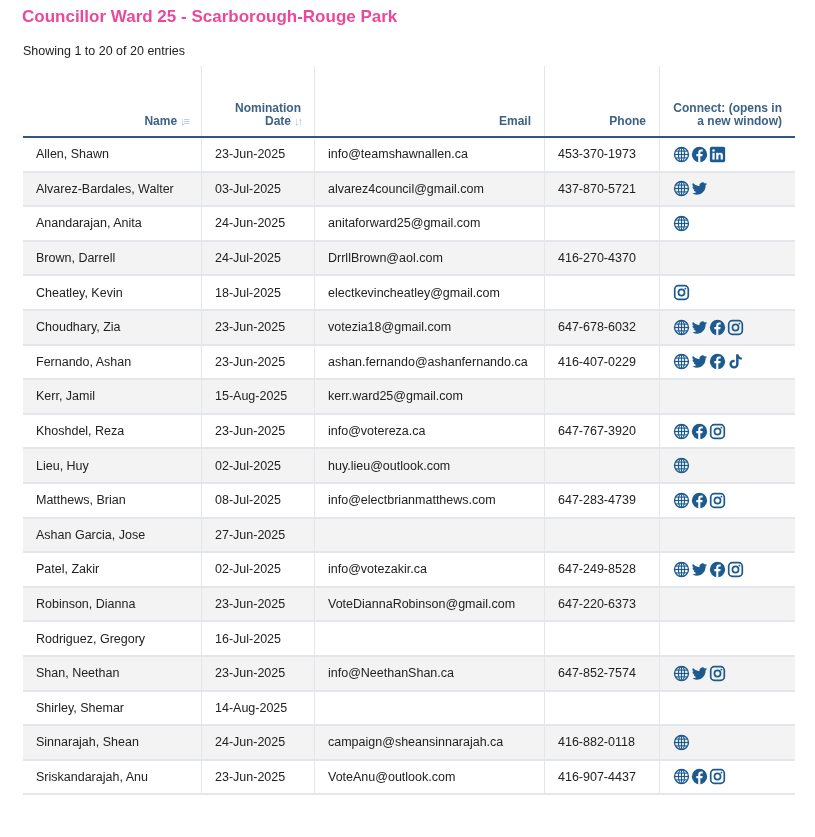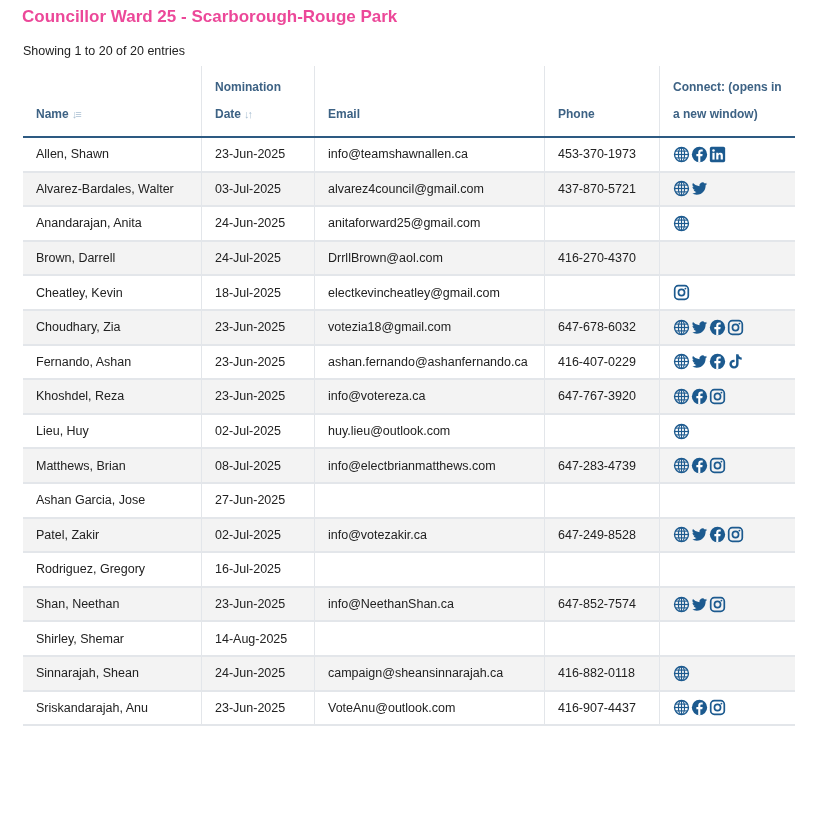--- a/index.html
+++ b/index.html
@@ -1,20 +1,20 @@
 <!DOCTYPE html>
 <html><head>
 <meta charset="utf-8">
 <style>
   html, body { margin:0; padding:0; background:#fff; }
   body { width:815px; height:837px; overflow:hidden; font-family:"Liberation Sans", sans-serif; color:#222; }
   .title { position:absolute; left:22px; top:7px; font-size:17px; font-weight:bold; color:#ec4899; margin:0; }
   .info { position:absolute; left:23px; top:44px; font-size:12.5px; color:#222; }
   table { position:absolute; left:23px; top:66px; width:772px; border-collapse:collapse; font-size:12.5px; }
-  thead th { text-align:left; vertical-align:bottom; color:#3d6284; font-weight:bold; font-size:12px; line-height:27px; padding:0 13px 8px 13px; border-right:1px solid #e3e6ea; border-bottom:2px solid #2d5a82; height:62px; }
+  thead th { text-align:right; vertical-align:bottom; color:#3d6284; font-weight:bold; font-size:12px; line-height:13px; padding:0 13px 8px 13px; border-right:1px solid #e3e6ea; border-bottom:2px solid #2d5a82; height:62px; }
   thead th:last-child { border-right:none; }
   .sort { display:inline-block; color:#a9bfd2; font-size:11px; margin-left:3px; letter-spacing:-2px; }
   tbody td { height:32.6px; padding:0 13px; border-right:1px solid #e3e6ea; border-bottom:2px solid #e3e6ea; color:#222; white-space:nowrap; }
   tbody td:last-child { border-right:none; }
   tbody tr:nth-child(even) td { background:#f3f3f3; }
   .c-name { width:152px; } .c-date { width:86px; } .c-email { width:203px; } .c-phone { width:88px; }
   .icons { display:flex; align-items:center; gap:1px; }
   .ic { display:inline-flex; width:17px; height:17px; align-items:center; justify-content:center; color:#1c5a8f; }
   .ic svg { width:17px; height:17px; }
 </style>
@@ -218,20 +218,29 @@
             </span>
             <span class="ic">
               <svg viewBox="0 0 20 20">
                 <path d="M13.5 1.5c.3 2.2 1.6 3.6 3.8 3.8v2.7c-1.4 0-2.6-.4-3.7-1.1v5.9c0 3.2-2.4 5.5-5.4 5.5s-5.4-2.4-5.4-5.3c0-3.2 2.8-5.6 6.1-5.1v2.8c-1.7-.4-3.2.7-3.2 2.3 0 1.4 1.1 2.5 2.5 2.5s2.5-1.1 2.5-2.7V1.5z" fill="currentColor"></path>
               </svg>
             </span>
           </div>
         </td>
       </tr>
       <tr>
+        <td class="c-name"><span>Kerr, Jamil</span></td>
+        <td class="c-date"><span>15-Aug-2025</span></td>
+        <td class="c-email"><span>kerr.ward25@gmail.com</span></td>
+        <td class="c-phone"><span></span></td>
+        <td class="c-connect">
+          <div class="icons"></div>
+        </td>
+      </tr>
+      <tr>
         <td class="c-name"><span>Khoshdel, Reza</span></td>
         <td class="c-date"><span>23-Jun-2025</span></td>
         <td class="c-email"><span>info@votereza.ca</span></td>
         <td class="c-phone"><span>647-767-3920</span></td>
         <td class="c-connect">
           <div class="icons">
             <span class="ic">
               <svg viewBox="0 0 20 20">
                 <circle cx="10" cy="10" r="8.2" fill="none" stroke="currentColor" stroke-width="1.6"></circle>
                 <ellipse cx="10" cy="10" rx="3.6" ry="8.2" fill="none" stroke="currentColor" stroke-width="1.4"></ellipse>
@@ -351,20 +360,29 @@
               <svg viewBox="0 0 20 20">
                 <rect x="2" y="2" width="16" height="16" rx="4.2" fill="none" stroke="currentColor" stroke-width="2"></rect>
                 <circle cx="10" cy="10" r="3.6" fill="none" stroke="currentColor" stroke-width="2"></circle>
                 <circle cx="14.6" cy="5.4" r="1.1" fill="currentColor"></circle>
               </svg>
             </span>
           </div>
         </td>
       </tr>
       <tr>
+        <td class="c-name"><span>Robinson, Dianna</span></td>
+        <td class="c-date"><span>23-Jun-2025</span></td>
+        <td class="c-email"><span>VoteDiannaRobinson@gmail.com</span></td>
+        <td class="c-phone"><span>647-220-6373</span></td>
+        <td class="c-connect">
+          <div class="icons"></div>
+        </td>
+      </tr>
+      <tr>
         <td class="c-name"><span>Rodriguez, Gregory</span></td>
         <td class="c-date"><span>16-Jul-2025</span></td>
         <td class="c-email"><span></span></td>
         <td class="c-phone"><span></span></td>
         <td class="c-connect">
           <div class="icons"></div>
         </td>
       </tr>
       <tr>
         <td class="c-name"><span>Shan, Neethan</span></td>

